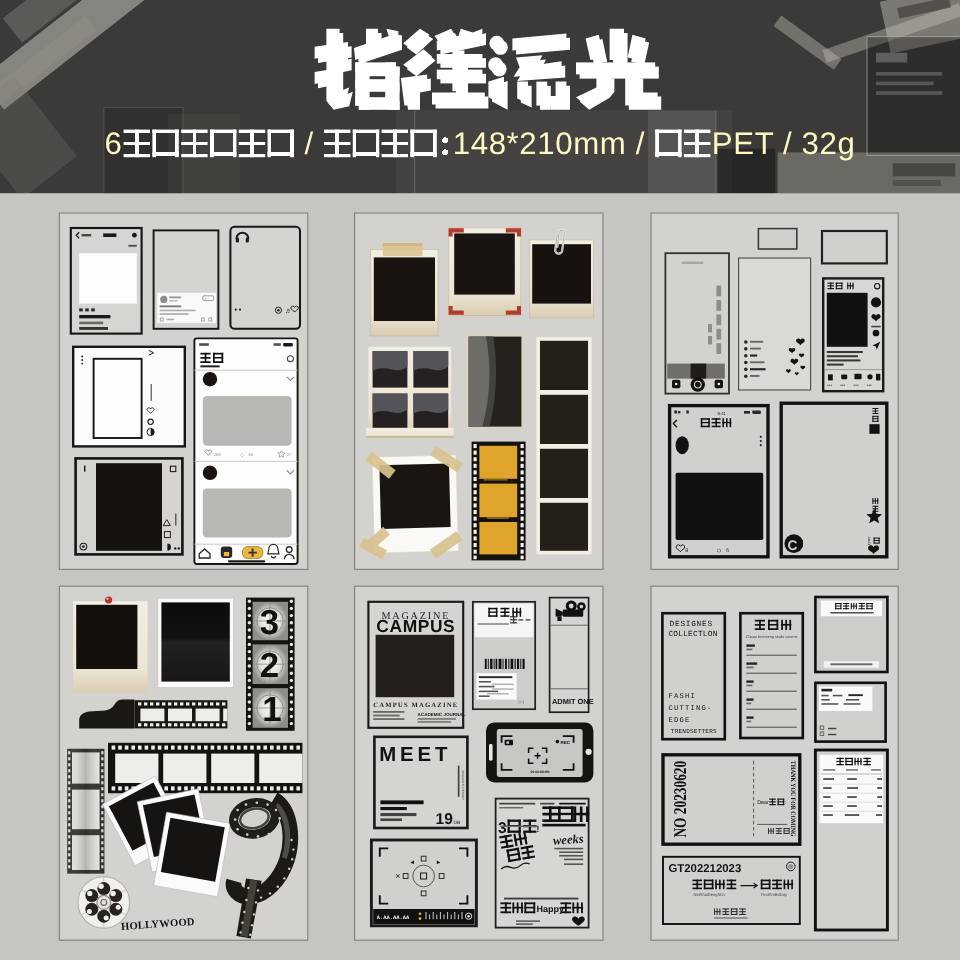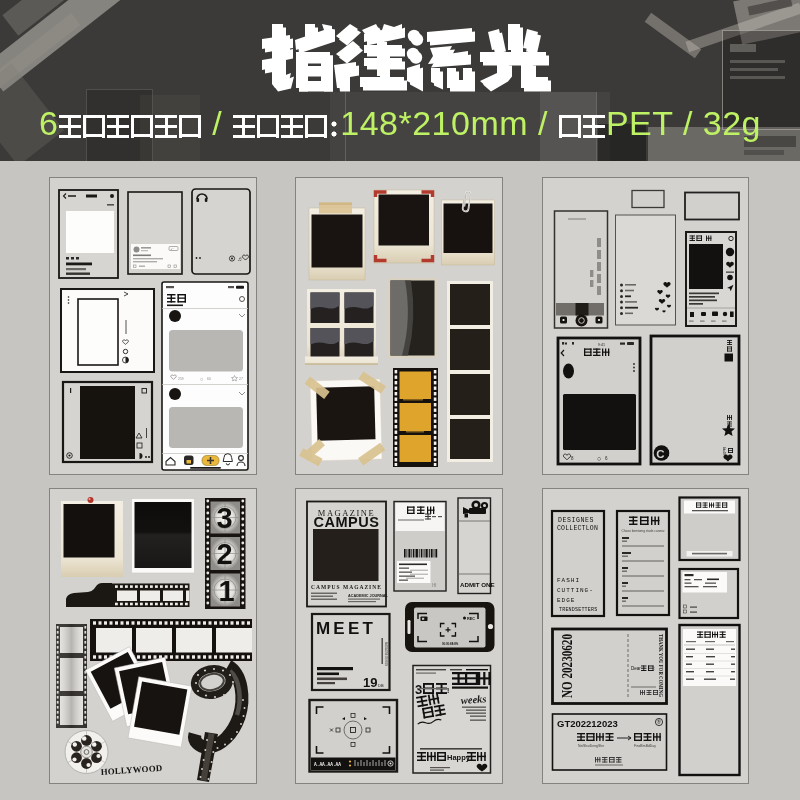--- a/index.html
+++ b/index.html
@@ -12,21 +12,21 @@
 .cj{display:inline-block;width:22px;height:23px;margin:0 1px;vertical-align:-3px;
 background:
  linear-gradient(to right,transparent 0 9.5px,#fff 9.5px 12.5px,transparent 12.5px) ,
  linear-gradient(to bottom,#fff 0 3px,transparent 3px 10px,#fff 10px 13px,transparent 13px 20px,#fff 20px 23px);}
 .cj2{display:inline-block;width:22px;height:23px;margin:0 1px;vertical-align:-3px;
 background:
  linear-gradient(to right,#fff 0 3px,transparent 3px 19px,#fff 19px 22px),
  linear-gradient(to bottom,#fff 0 3px,transparent 3px 19px,#fff 19px 22px,transparent 22px)}
 .colon{display:inline-block;width:10px;height:23px;margin:0 1px;vertical-align:-3px;
 background:radial-gradient(circle 2.6px at 5px 9px,#fff 0 2.5px,transparent 2.6px),radial-gradient(circle 2.6px at 5px 19px,#fff 0 2.5px,transparent 2.6px)}
-.sub{color:#bef264;font-size:34px;letter-spacing:0.5px;white-space:nowrap}
+.sub{color:#fef9c3;font-size:26px;letter-spacing:0.5px;white-space:nowrap}
 </style></head>
 <body>
 <div id="page">
   <div class="a" id="hdr">
 
     <div class="a" style="left:-24px;top:12px;width:165px;height:32px;background:rgba(210,205,197,0.5);transform:rotate(-38deg)"></div>
     <div class="a" style="left:-36px;top:50px;width:125px;height:15px;background:rgba(160,155,148,0.28);transform:rotate(-38deg)"></div>
     <div class="a" style="left:-14px;top:72px;width:58px;height:85px;background:rgba(125,121,115,0.28);transform:rotate(-38deg)"></div>
     <div class="a" style="left:4px;top:-6px;width:60px;height:26px;background:rgba(170,166,159,0.3);transform:rotate(-38deg)"></div>
     <div class="a" style="left:86px;top:89px;width:65px;height:72px;background:rgba(28,25,22,0.28);border:1px solid rgba(200,196,188,0.2)"></div>

